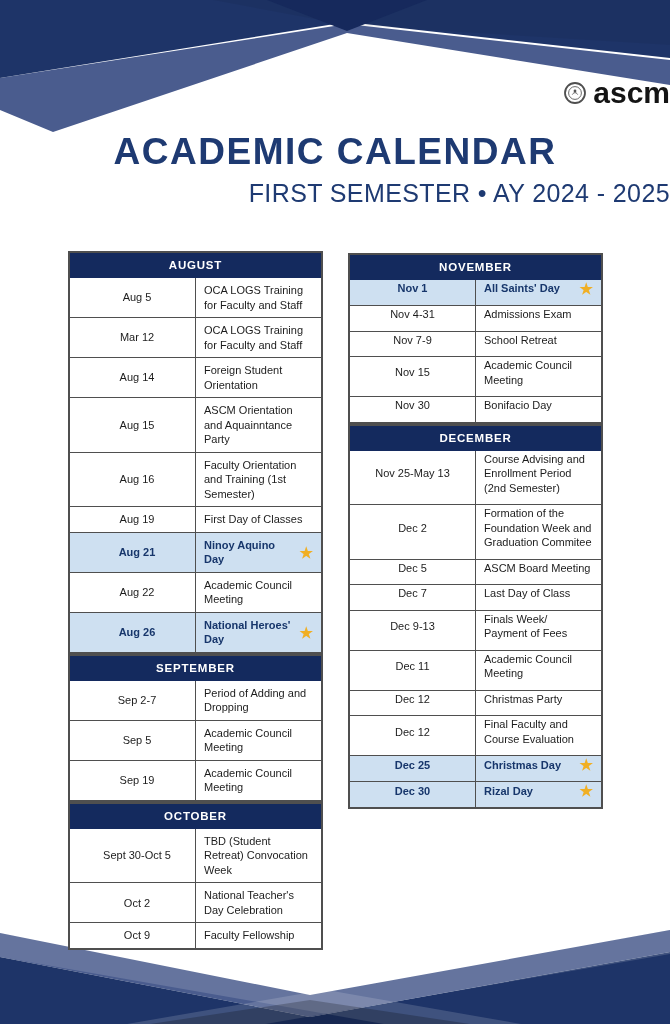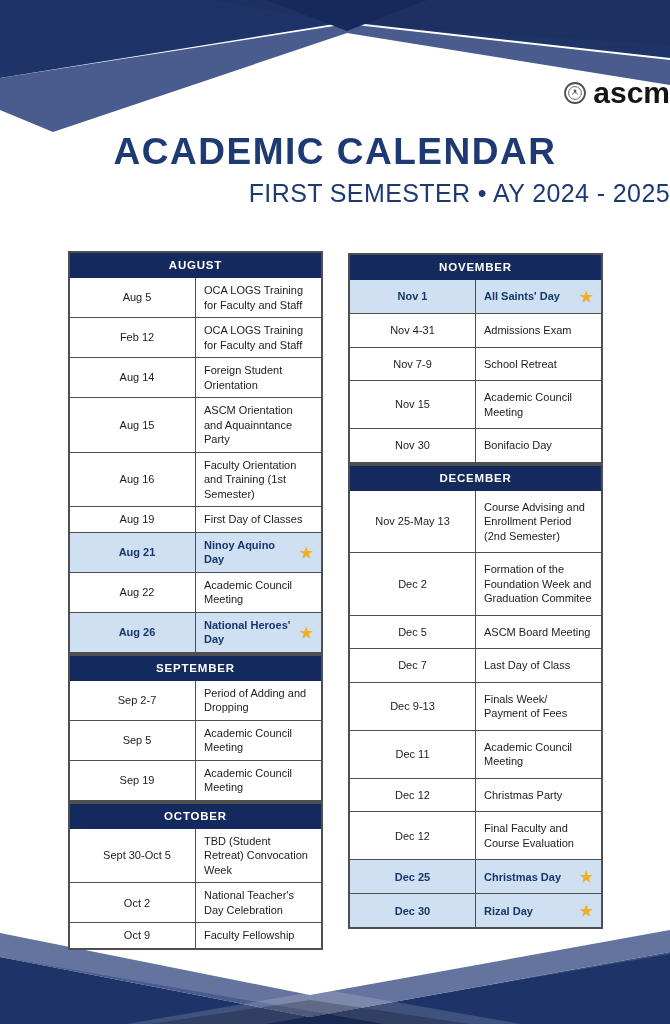--- a/index.html
+++ b/index.html
@@ -26,21 +26,21 @@
   .col-right{left:348px;top:253px;}
 
   table.month{width:100%;border-collapse:collapse;table-layout:fixed;
               border:2px solid var(--border);}
   table.month th{background:var(--header_bg);color:#ffffff;font-size:11.5px;font-weight:bold;
                  letter-spacing:0.8px;padding:6px 4px;border:1px solid var(--header_bg);}
   table.month td{border:1px solid var(--border);font-size:11px;color:#1c1c1c;
                  padding:5px 8px;line-height:1.32;background:#ffffff;vertical-align:middle;}
   .col-left table.month td.date{width:78px;text-align:center;padding-left:11px;padding-right:2px;}
   .col-right table.month td.date{width:92px;text-align:center;padding-left:2px;padding-right:2px;}
-  .col-right table.month td{padding-top:9px;padding-bottom:9px;}
+  .col-right table.month td{padding-top:1px;padding-bottom:9px;}
   tr.highlight td{background:var(--highlight_bg);color:var(--highlight_text);font-weight:bold;}
   .ev{display:flex;justify-content:space-between;align-items:center;gap:4px;}
   .star{color:var(--gold);font-size:15px;line-height:1;flex:0 0 auto;}
 </style>
 </head>
 <body>
 
 <div class="page">
 
   <svg class="banner banner-top" width="670" height="132" viewBox="0 0 670 132">
@@ -84,21 +84,21 @@
       <td class="event">
         <div class="ev">
           <span>OCA LOGS Training for Faculty and Staff</span>
 
         </div>
       </td>
     </tr>
 
 
     <tr>
-      <td class="date">Feb 12</td>
+      <td class="date">Mar 12</td>
       <td class="event">
         <div class="ev">
           <span>OCA LOGS Training for Faculty and Staff</span>
 
         </div>
       </td>
     </tr>
 
     <tr>
       <td class="date">Aug 14</td>

